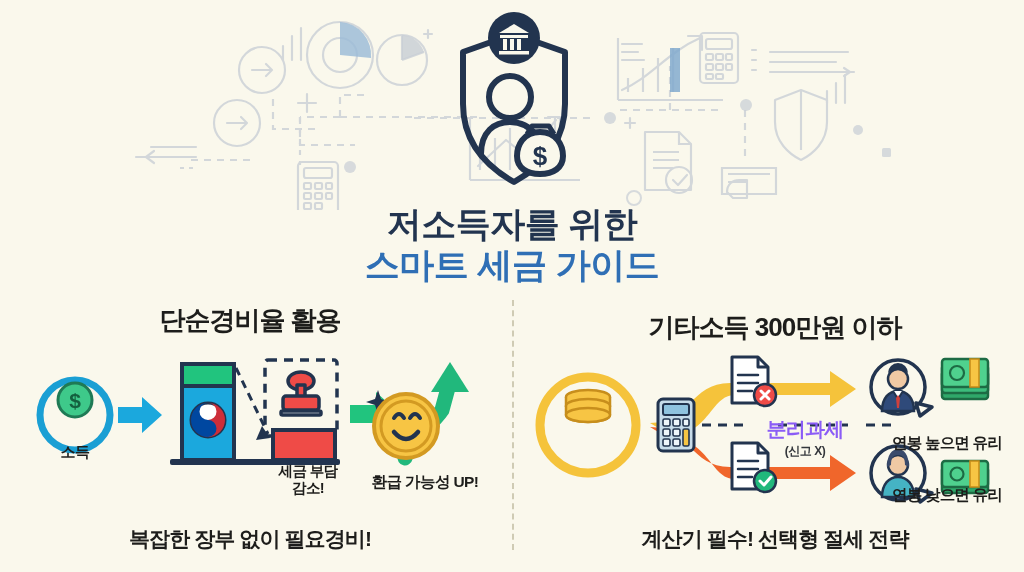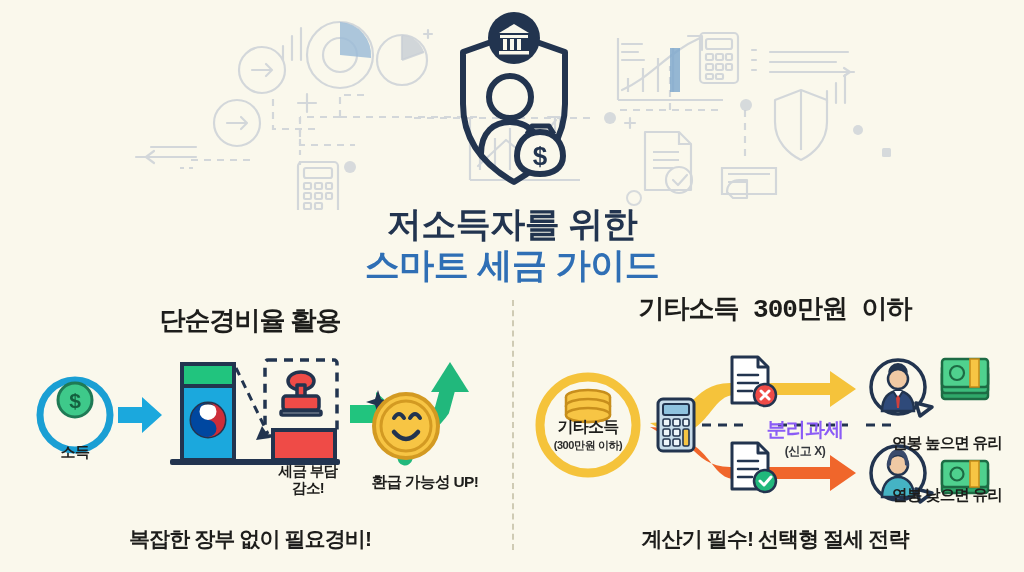--- a/index.html
+++ b/index.html
@@ -28,21 +28,21 @@
     font-size: 35px; font-weight: bold; color: #2f6fb5;
     letter-spacing: -0.5px; line-height: 1.18;
   }
 
   
   .sec-head {
     position: absolute; font-size: 26px; font-weight: bold;
     color: #1d1d1b; letter-spacing: -1px; text-align: center;
   }
   #head-left  { left: 40px;  top: 303px; width: 420px; }
-  #head-right { left: 560px; top: 291px; width: 430px; font-family: Liberation Mono, monospace; }
+  #head-right { left: 560px; top: 310px; width: 430px; }
 
   
   .divider {
     position: absolute; left: 512px; top: 300px; width: 0;
     height: 250px; border-left: 2px dashed #cfcbb4;
   }
 
   
   .abs { position: absolute; }
 
@@ -371,24 +371,20 @@
     </g>
 
     <g>
       <rect x="412" y="112" width="46" height="26" rx="3" fill="#2fa86a" stroke="#1d6b44" stroke-width="2.5"></rect>
       <rect x="412" y="106" width="46" height="26" rx="3" fill="#4fd18e" stroke="#1d6b44" stroke-width="2.5"></rect>
       <rect x="440" y="106" width="9" height="26" fill="#f7c544" stroke="#c78e1c" stroke-width="1.6"></rect>
       <circle cx="427" cy="119" r="6.5" fill="none" stroke="#1d6b44" stroke-width="2.2"></circle>
     </g>
   </svg>
 
-  <div class="circle-text" style="left:523px; top:417px;">
-    <div class="t1">기타소득</div>
-    <div class="t2">(300만원 이하)</div>
-  </div>
 
   <div class="branch-label" style="left:730px; top:390px;">
     <div class="b1">분리과세</div>
     <div class="b2">(신고 X)</div>
   </div>
 
 
   <div class="result-label" style="left:862px; top:433px;">연봉 높으면 유리</div>
 
   <div class="result-label" style="left:862px; top:485px;">연봉 낮으면 유리</div>

